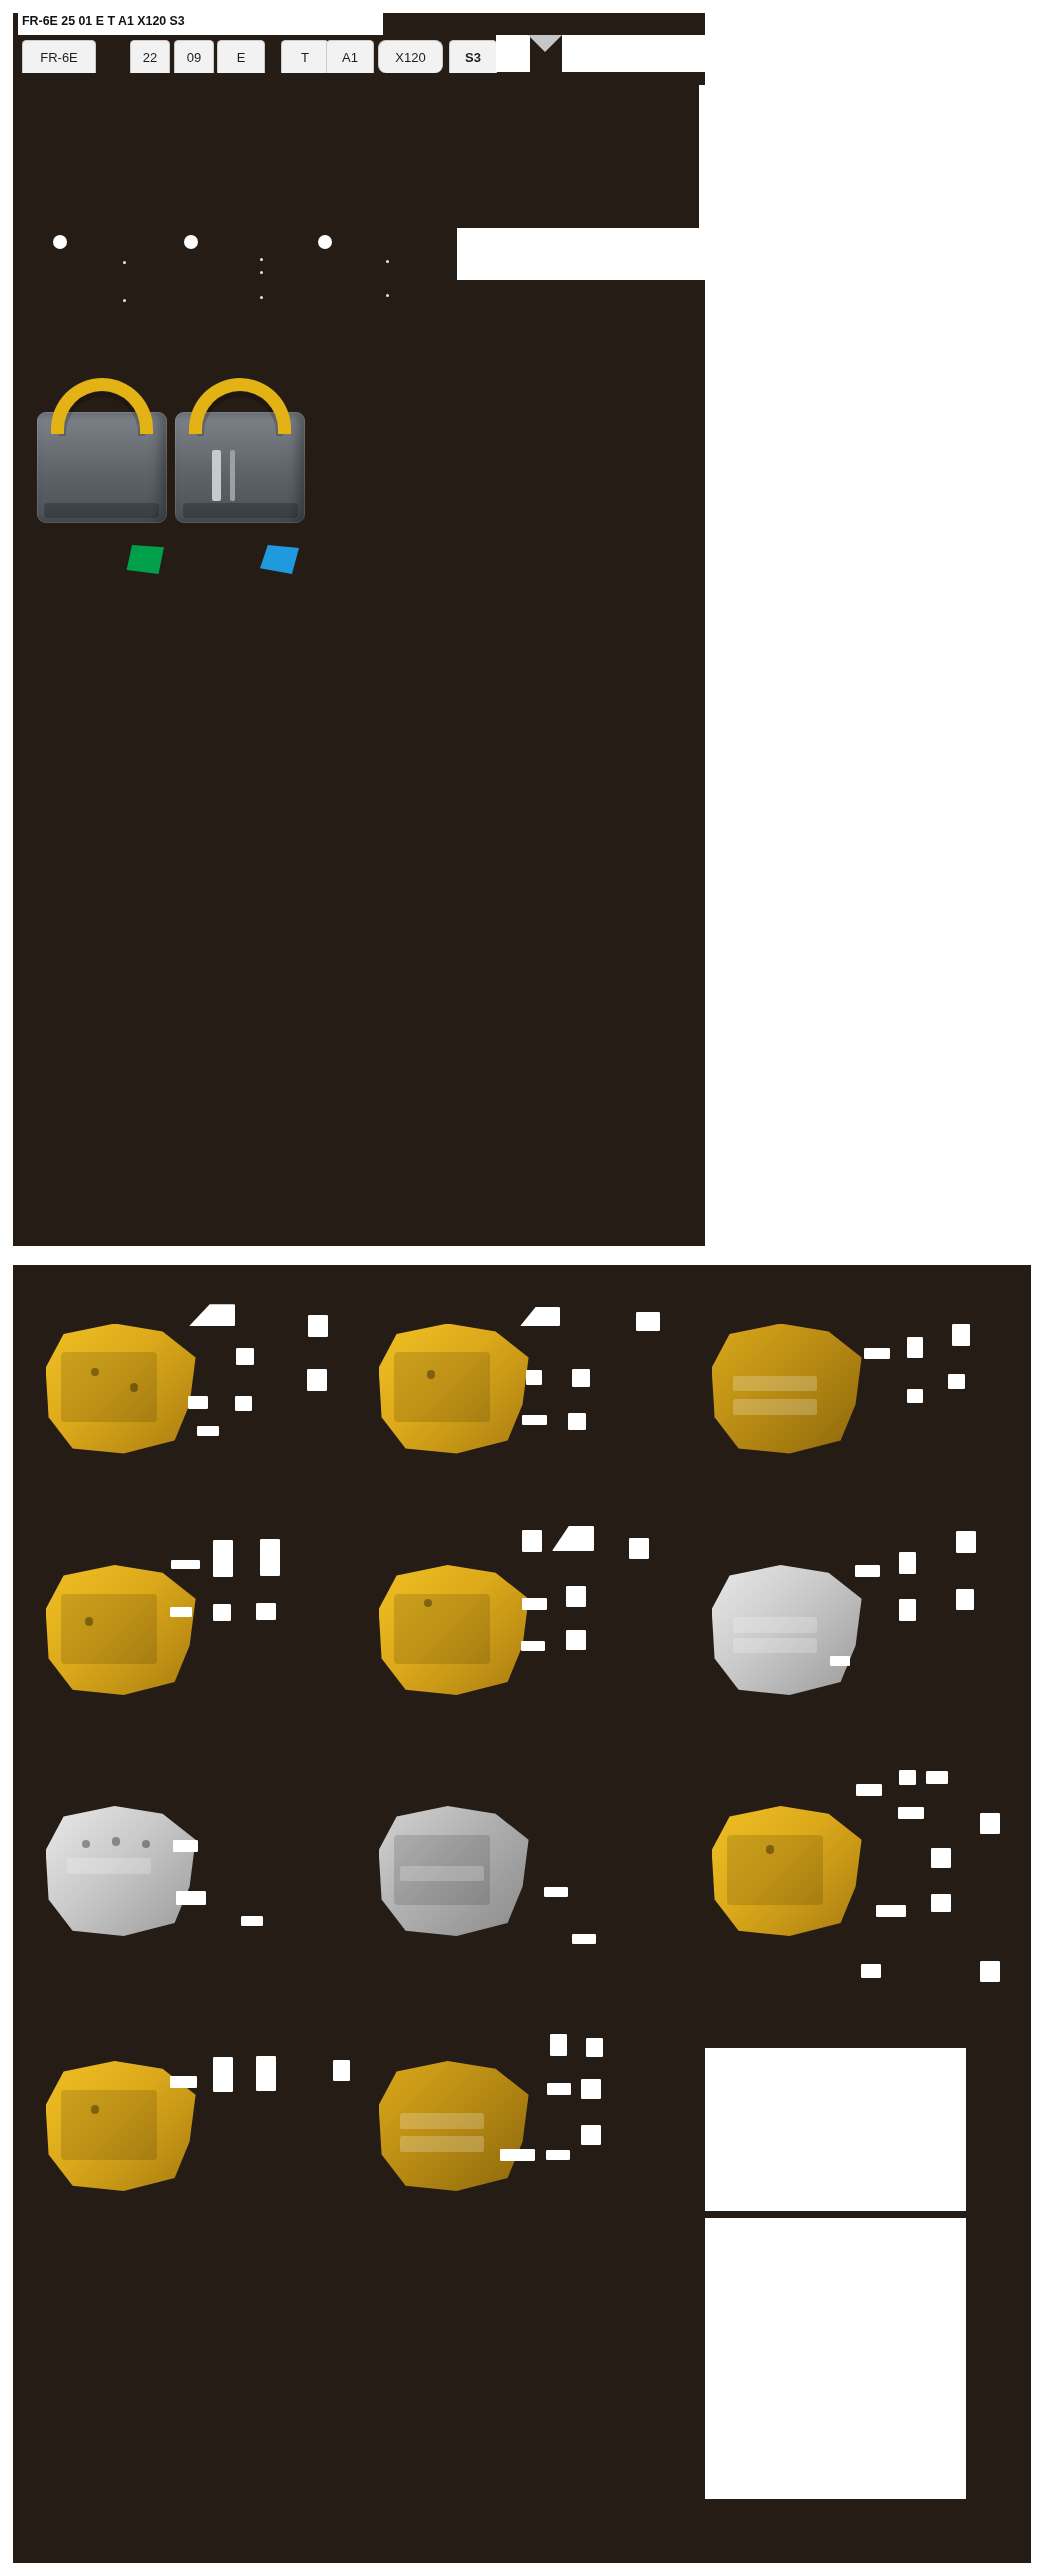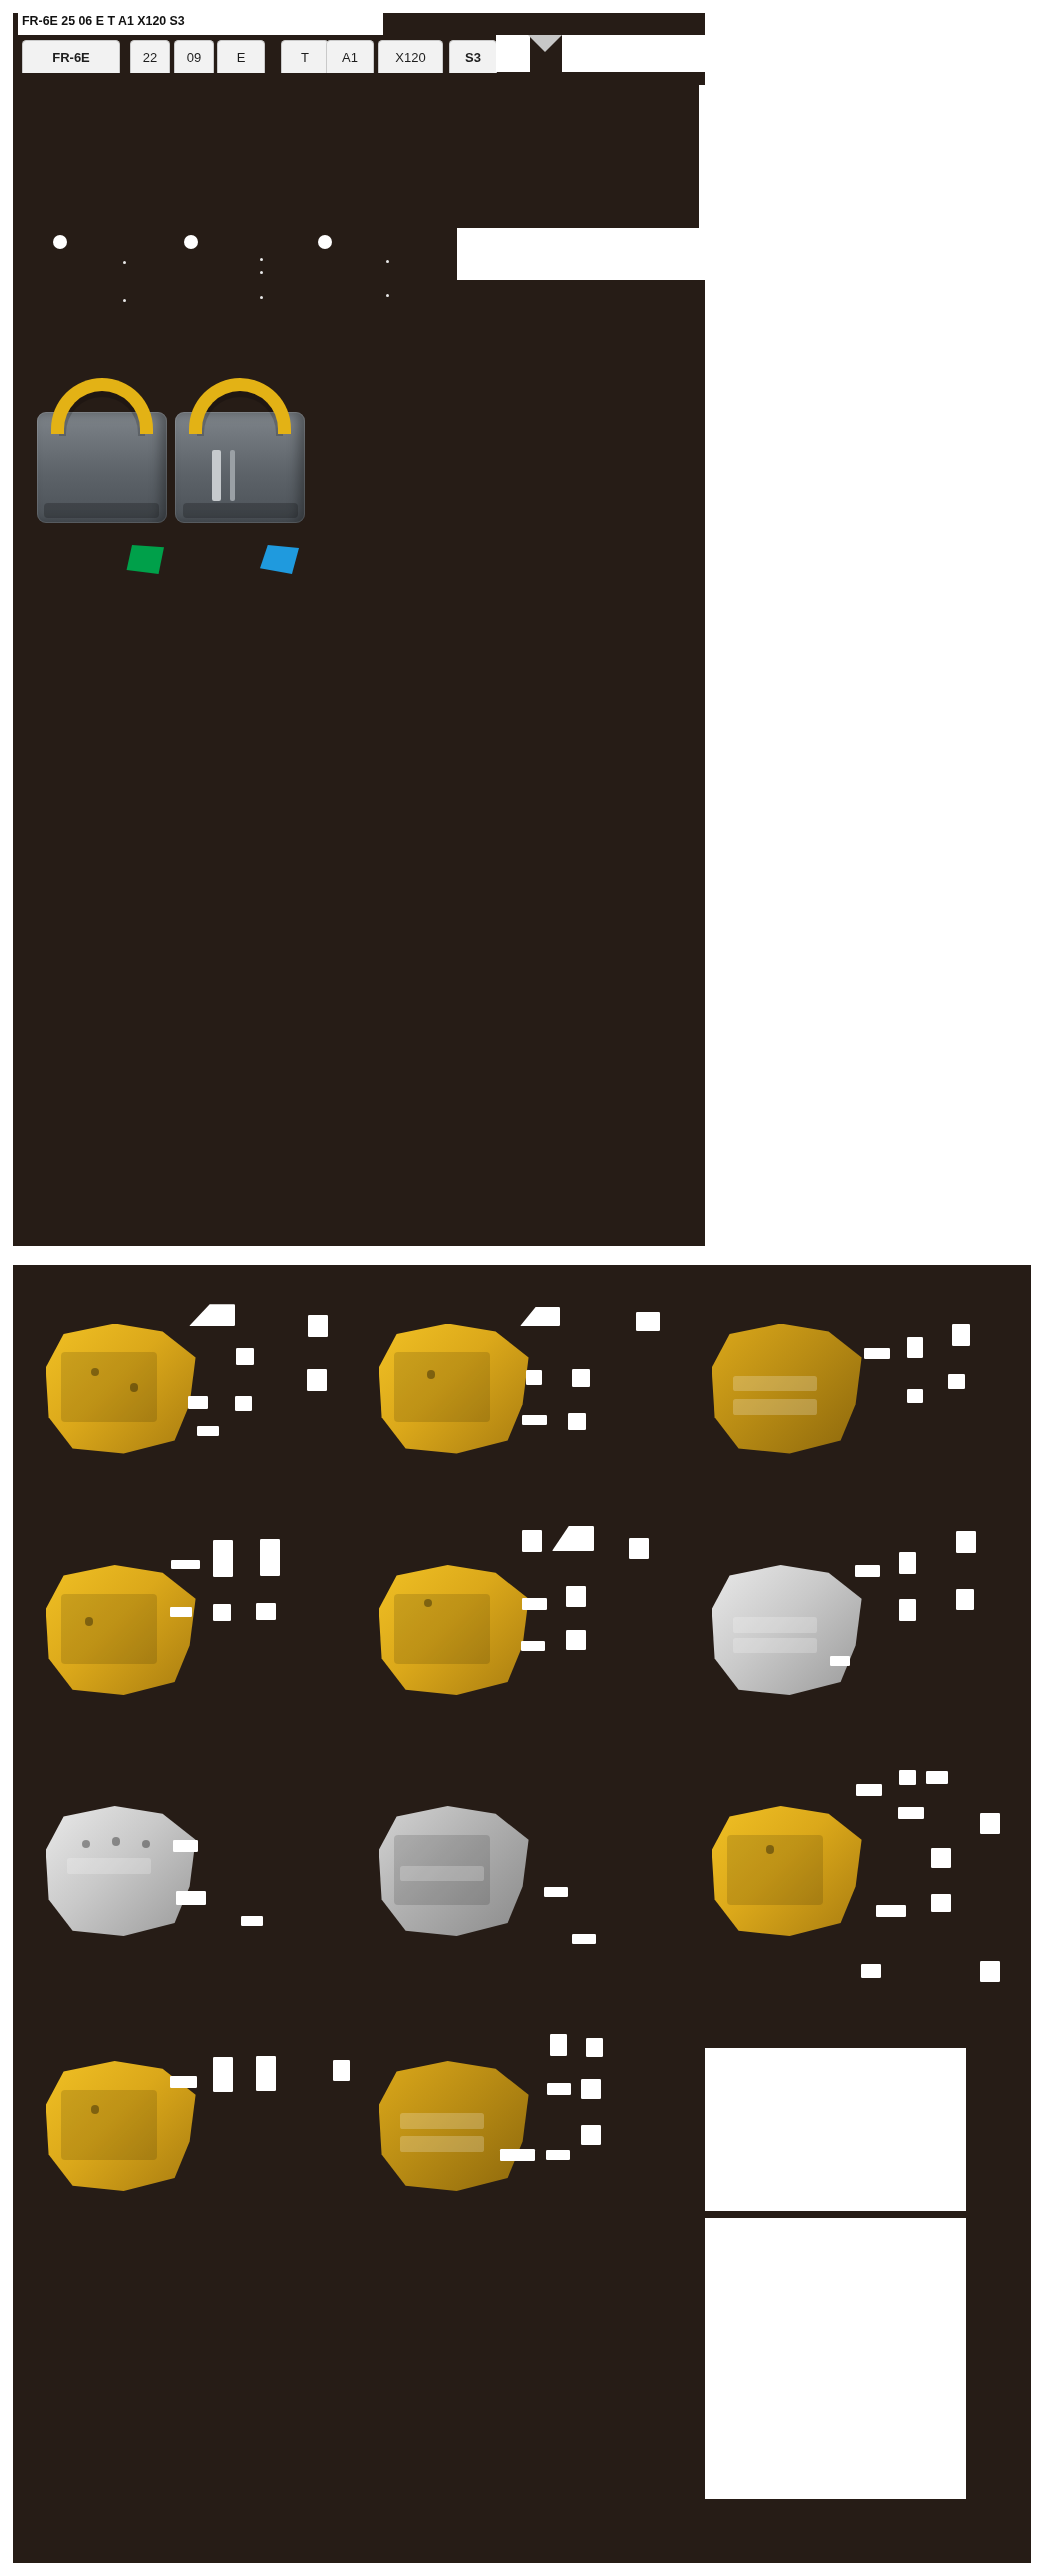--- a/index.html
+++ b/index.html
@@ -61,21 +61,21 @@
     border-radius: 4.6px 4.6px 0 0;
     display: flex;
     align-items: center;
     justify-content: center;
     font-size: 13px;
     color: #1d1d1d;
     white-space: nowrap;
     box-sizing: border-box;
     pointer-events: auto;
   }
-  .tab.w-wide  { width: 98px; font-weight: bold; }
+  .tab.w-wide  { width: 74px; }
   .tab.w-mid   { width: 65px; }
   .tab.w-narr  { width: 48px; }
   .tab.w-tiny  { width: 40px; }
 
   .tab-title {
     position: absolute;
     left: 9px;
     top: 1.3px;
     font-size: 12.4px;
     font-weight: bold;
@@ -296,29 +296,29 @@
 </head>
 <body>
 
 <div class="panel-top">
 
   <div class="notch-a"></div>
   <div class="notch-b"></div>
 
   <div class="tabstrip">
     <div class="tab-title-bg"></div>
-    <div class="tab-title">FR-6E 25 06 E T A1 X120 S3</div>
+    <div class="tab-title">FR-6E 25 01 E T A1 X120 S3</div>
 
     <div class="tab w-wide" style="left:9px;">FR-6E</div>
     <div class="tab w-tiny" style="left:117px;">22</div>
     <div class="tab w-tiny" style="left:161px;">09</div>
     <div class="tab w-narr" style="left:204px;">E</div>
     <div class="tab w-narr" style="left:268px;">T</div>
     <div class="tab w-narr" style="left:313px;">A1</div>
-    <div class="tab w-mid" style="left:365px;">X120</div>
+    <div class="tab w-mid" style="left:365px;border-radius:8px;">X120</div>
     <div class="tab w-narr" style="left:436px;font-weight:bold;">S3</div>
 
     <div class="tab-blank" style="left:483px;width:34px;"></div>
     <div class="tab-blank" style="left:549px;width:144px;"></div>
     <div class="tab-arrow"></div>
   </div>
 
   <div class="dot-big" style="left:40px;top:222px;"></div>
   <div class="dot-big" style="left:171px;top:222px;"></div>
   <div class="dot-big" style="left:305px;top:222px;"></div>

